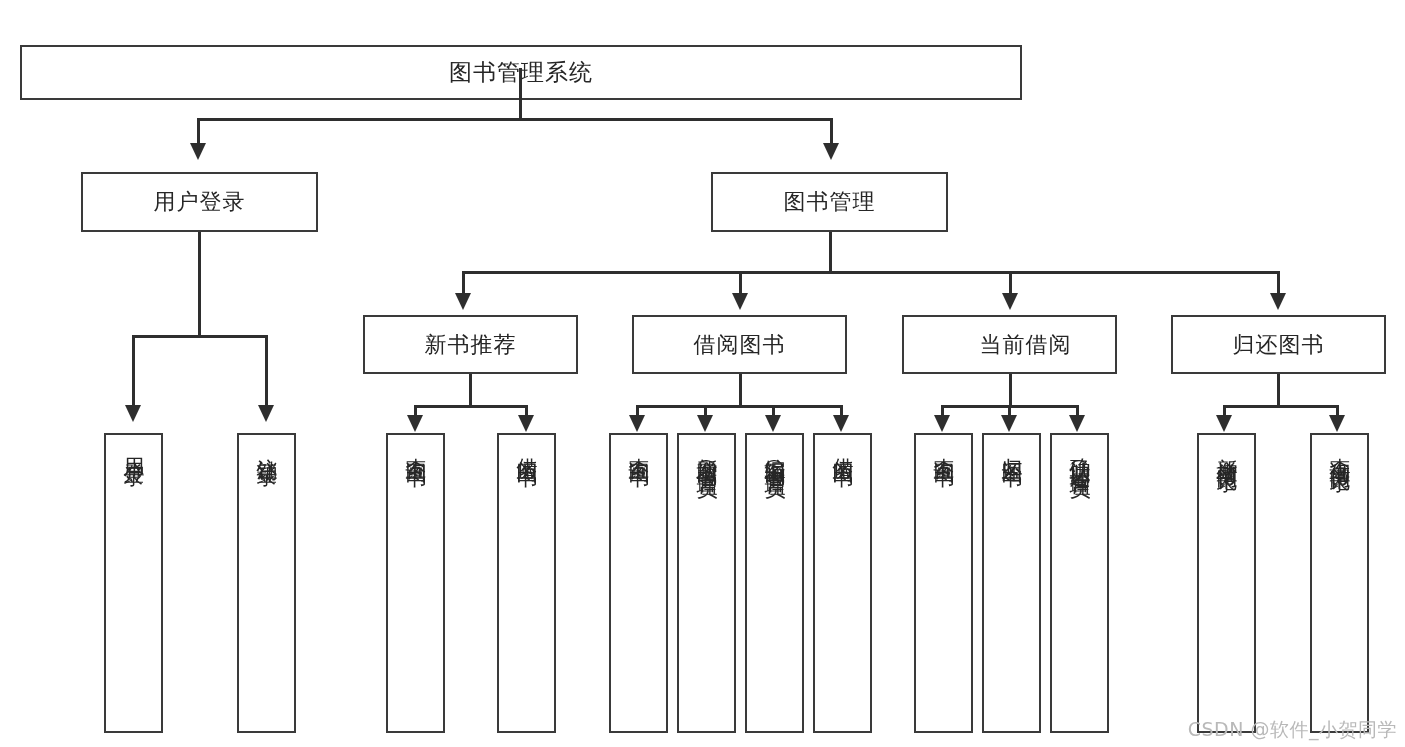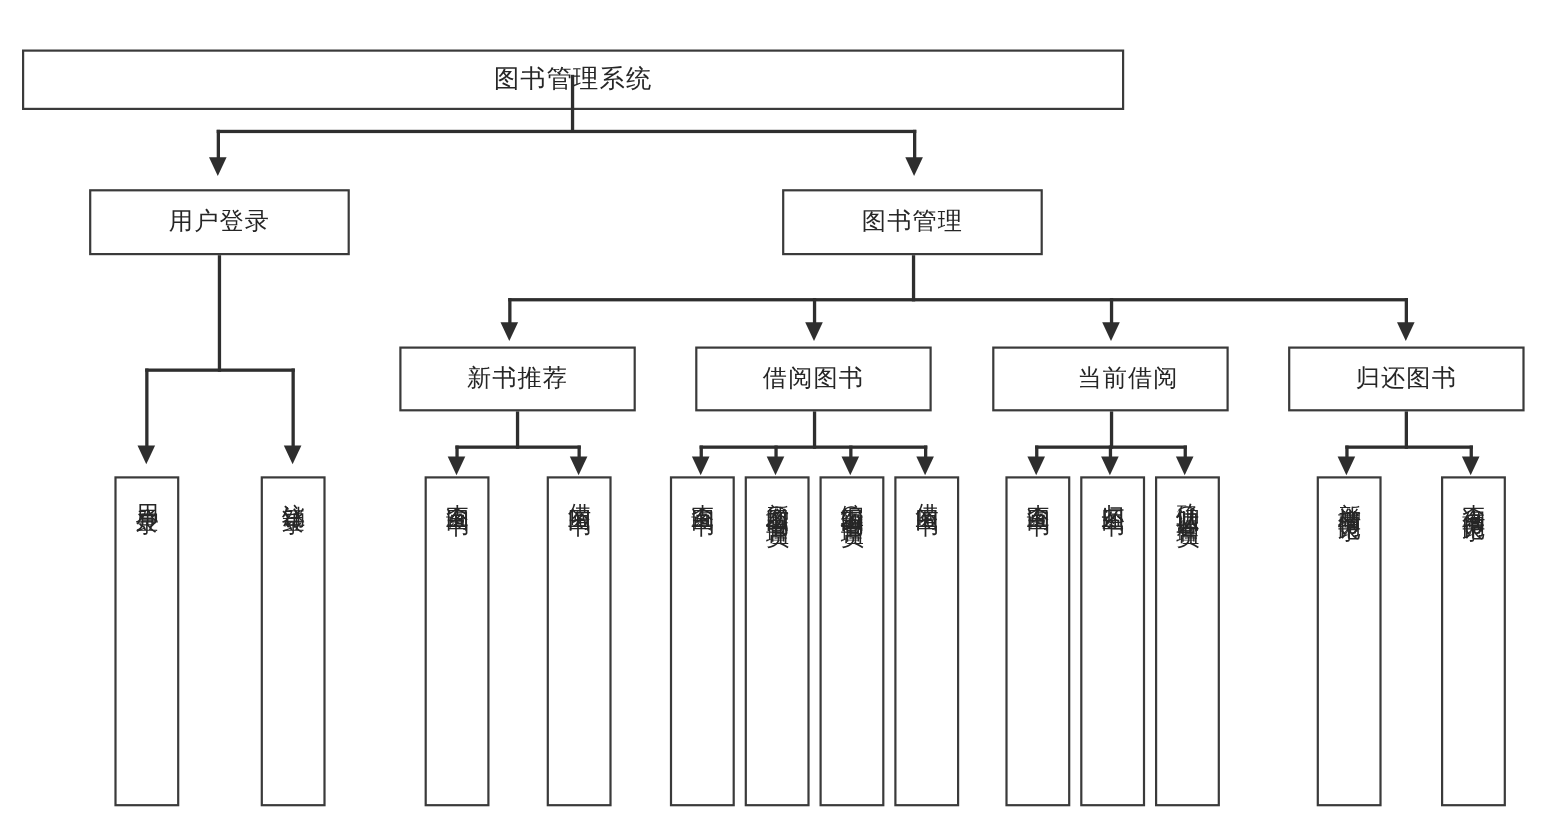--- a/index.html
+++ b/index.html
@@ -195,14 +195,15 @@
     <span class="lbl">确认归还（管理员）</span>
   </div>
 
   <div class="node v" style="left:1197px;top:433px;width:59px;height:300px;">
     <span class="lbl">新增借阅记录</span>
   </div>
   <div class="node v" style="left:1310px;top:433px;width:59px;height:300px;">
     <span class="lbl">查询借阅记录</span>
   </div>
 
+  <div id="watermark">CSDN @软件_小贺同学</div>
 
 </div>
 
 </body></html>

